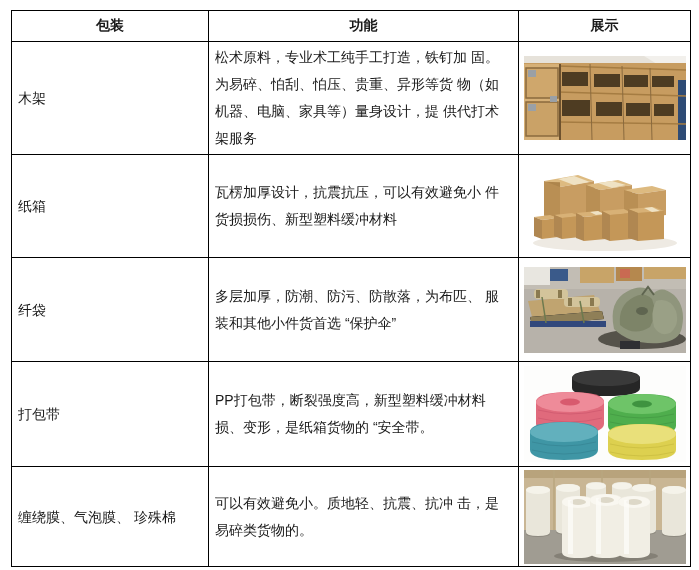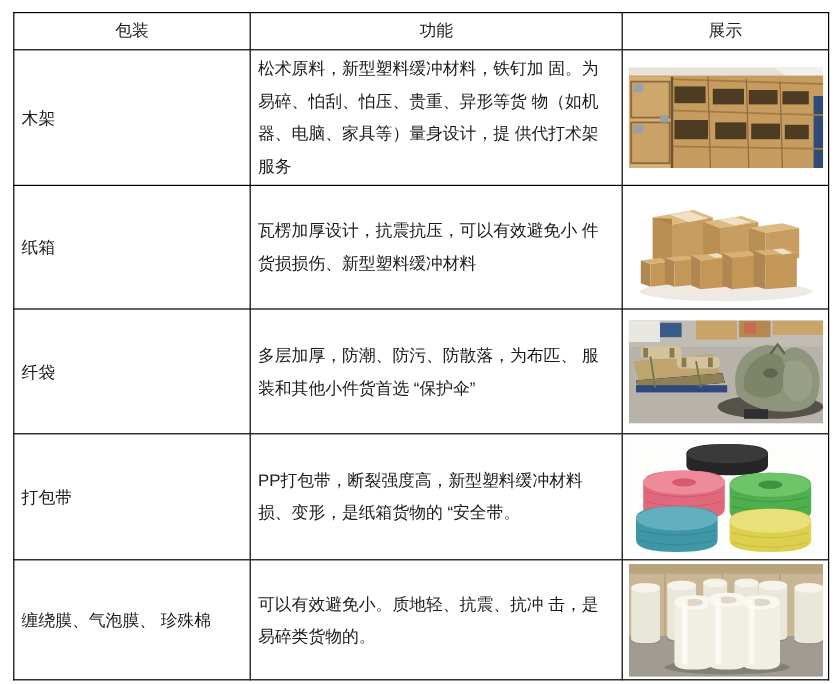--- a/index.html
+++ b/index.html
@@ -16,21 +16,21 @@
   col.c-pack{width:197px;}
   col.c-func{width:310px;}
   col.c-show{width:172px;}
   th,td{
     border:1px solid #000000;
     font-size:14px;font-weight:400;
     vertical-align:middle;
     overflow:hidden;
   }
   tr.head-row{height:31px;}
-  th{padding:0;}
+  th{padding:0;font-weight:bold;}
   td.name-cell{padding:0 6px;line-height:22px;}
   td.func-cell{text-align:left;padding:2px 6px;line-height:27px;}
   td.photo-cell{text-align:center;padding:0;}
   td.photo-cell svg{display:block;margin:0 auto;}
   tr.r1{height:107px;}
   tr.r2{height:103px;}
   tr.r3{height:104px;}
   tr.r4{height:105px;}
   tr.r5{height:100px;}
 </style>
@@ -47,21 +47,21 @@
 
   <tbody>
         <tr class="head-row">
     <th>包装</th>
     <th>功能</th>
     <th>展示</th>
   </tr>
 
   <tr class="r1">
     <td class="name-cell">木架</td>
-    <td class="func-cell">松术原料，新型塑料缓冲材料，铁钉加 固。为易碎、怕刮、怕压、贵重、异形等货 物（如机器、电脑、家具等）量身设计，提 供代打术架服务</td>
+    <td class="func-cell">松术原料，专业术工纯手工打造，铁钉加 固。为易碎、怕刮、怕压、贵重、异形等货 物（如机器、电脑、家具等）量身设计，提 供代打术架服务</td>
     <td class="photo-cell">
       <svg width="162" height="84" viewBox="0 0 162 84">
         <rect x="0" y="0" width="162" height="84" fill="#e6e2da"></rect>
         <polygon points="120,0 162,0 162,26" fill="#f2f0ec"></polygon>
         <rect x="0" y="7" width="162" height="77" fill="#c79c60"></rect>
         <rect x="154" y="24" width="8" height="60" fill="#2e4b75"></rect>
 
         <g fill="#4e3c22">
           <rect x="38" y="16" width="26" height="14"></rect>
           <rect x="70" y="18" width="26" height="13"></rect>

